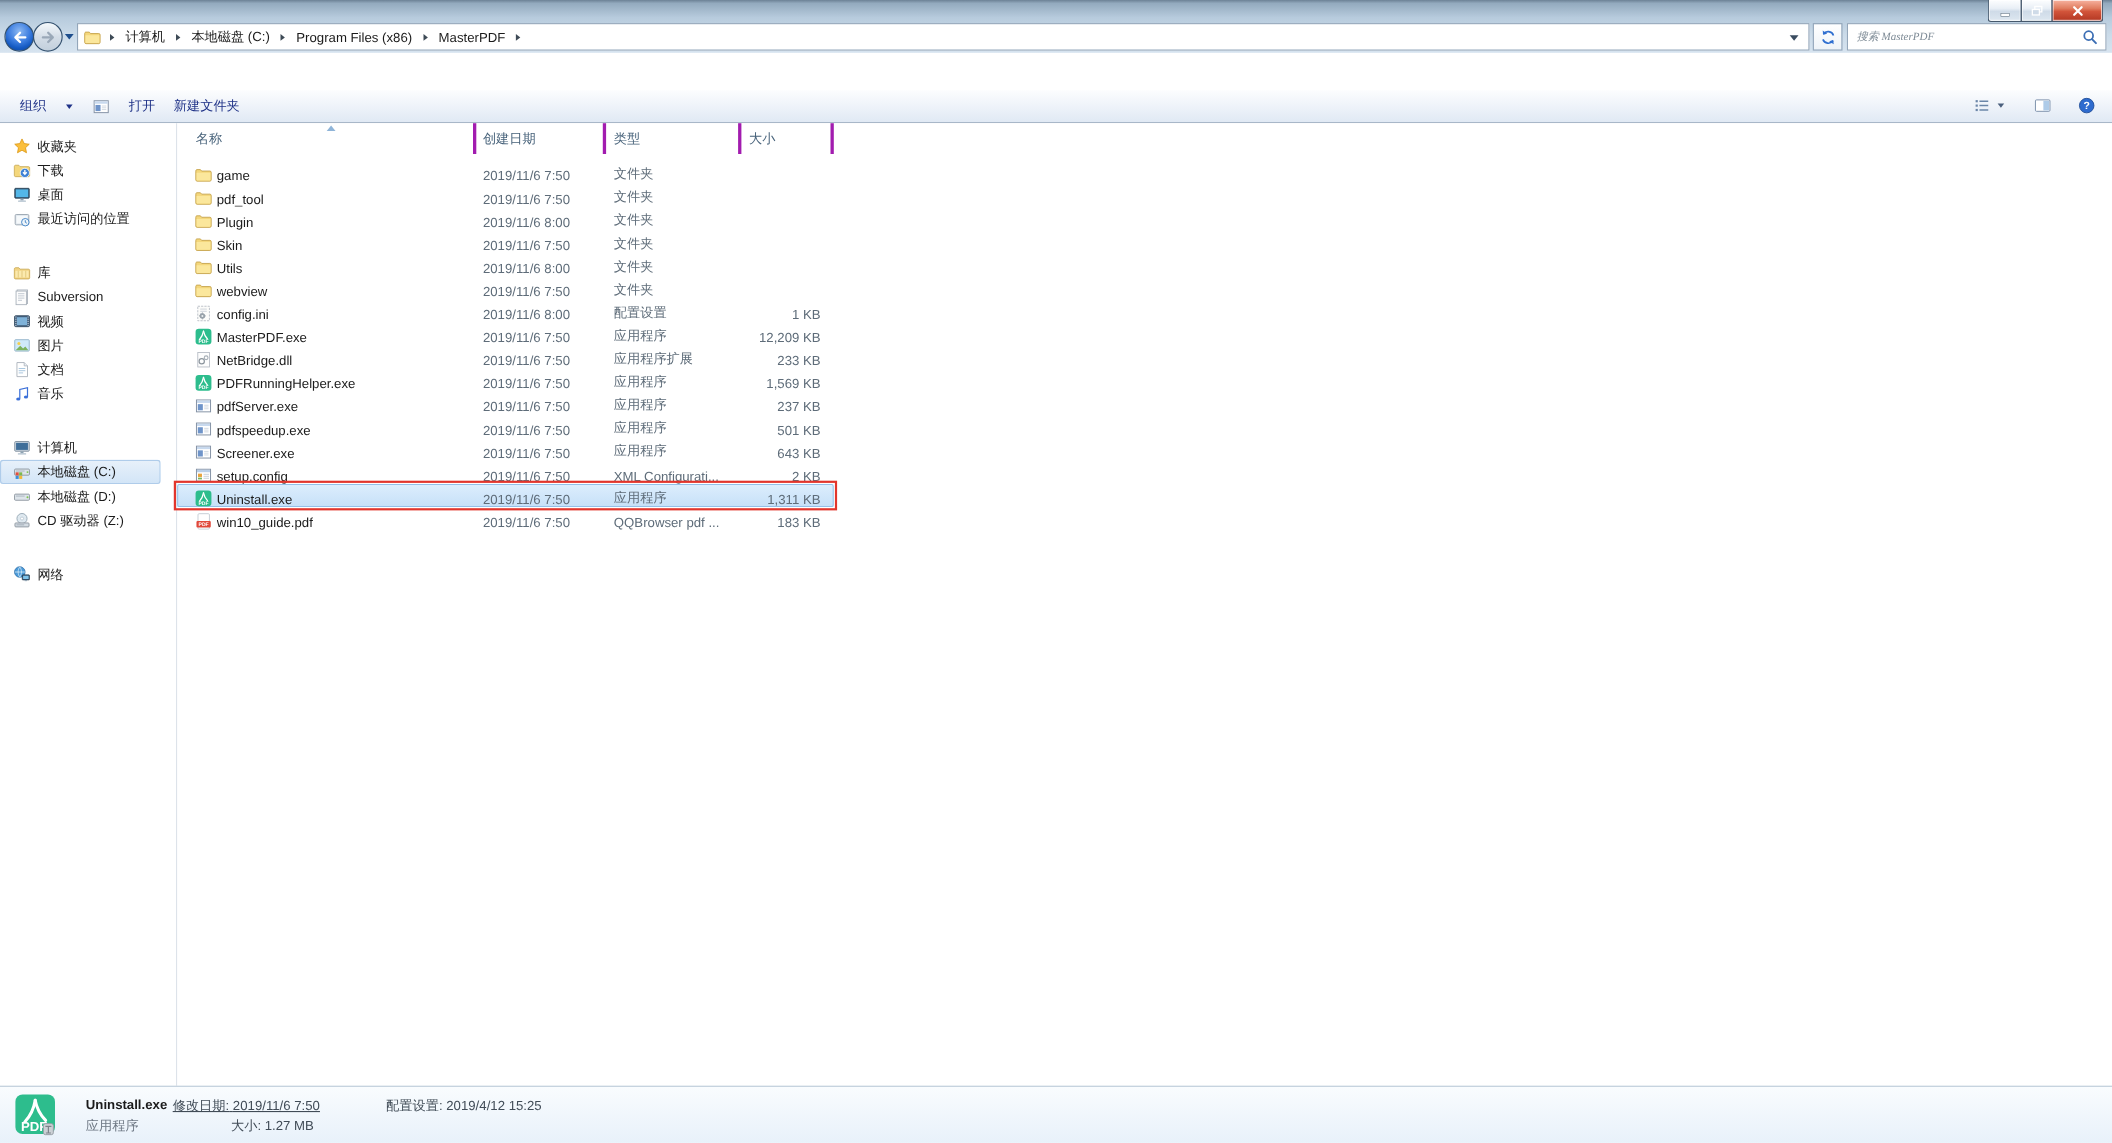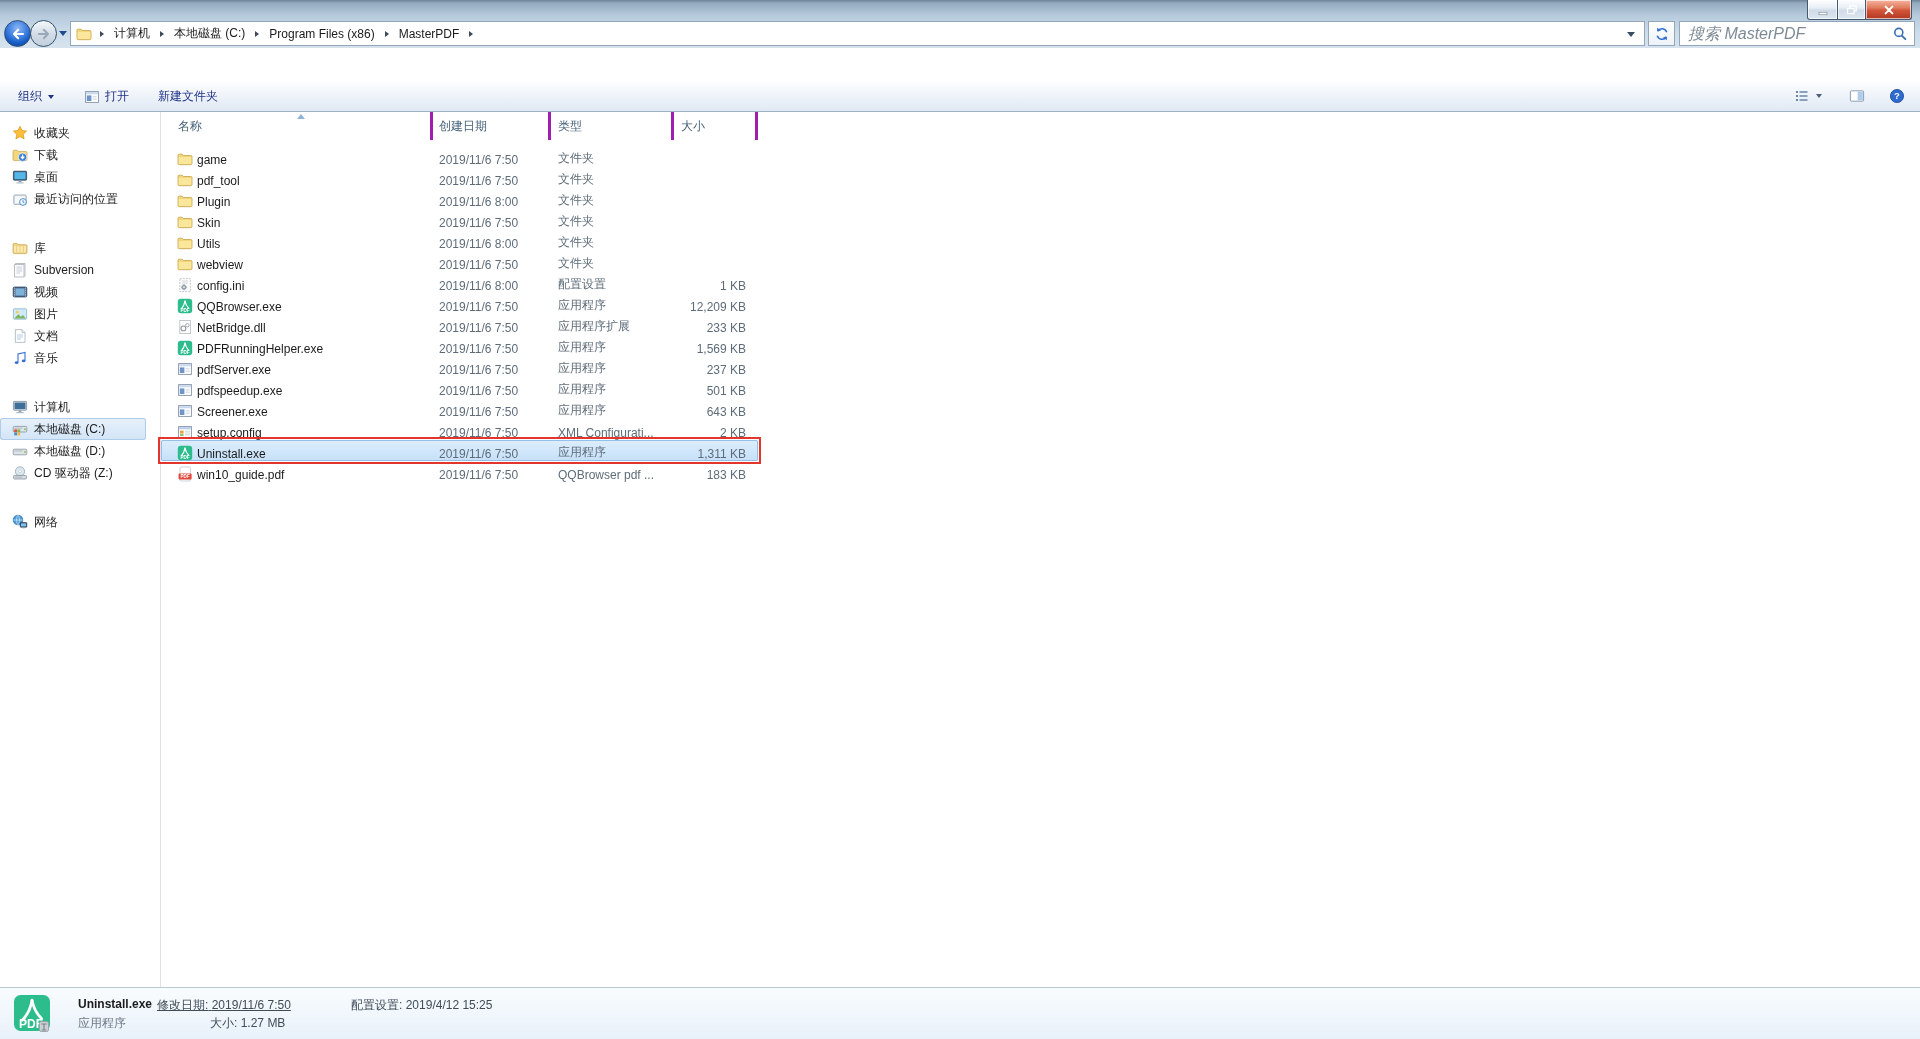--- a/index.html
+++ b/index.html
@@ -32,33 +32,33 @@
   .crumbs{display:flex;align-items:center;height:100%;}
   .crumb{padding:0 2px;cursor:default;white-space:nowrap;}
   .crumb-arrow{width:0;height:0;border-left:4px solid #3e4a56;border-top:3.5px solid transparent;border-bottom:3.5px solid transparent;margin:0 8px;}
   .addr-caret{position:absolute;right:9px;top:10px;width:0;height:0;border-left:4px solid transparent;border-right:4px solid transparent;border-top:5px solid #3a4c60;}
 
   .refresh-btn{position:absolute;left:1648px;top:21px;width:27px;height:25px;background:linear-gradient(180deg,#fff,#eef3f8);
     border:1px solid #93a6ba;box-sizing:border-box;display:flex;align-items:center;justify-content:center;}
   .refresh-btn svg{width:15px;height:15px;}
   .searchbox{position:absolute;left:1679px;top:21px;width:236px;height:25px;background:#fff;border:1px solid #93a6ba;box-sizing:border-box;
     display:flex;align-items:center;padding:0 6px;}
-  .searchbox input{flex:1;border:none;outline:none;background:transparent;font-size:16px;font-family:Liberation Sans, sans-serif;color:#1b1b1b;min-width:0;}
+  .searchbox input{flex:1;border:none;outline:none;background:transparent;font-size:10px;font-family:Liberation Serif, serif;color:#1b1b1b;min-width:0;}
   .searchbox input::placeholder{color:#7e8b96;font-style:italic;}
   .searchbox svg{width:15px;height:15px;flex:0 0 auto;}
 
   
   .menubar{position:absolute;left:0;top:48px;width:100%;height:34px;background:linear-gradient(180deg,#f6f9fc,#e6edf5);
     display:flex;align-items:center;padding-left:10px;box-sizing:border-box;}
   .menu-item{padding:3px 9px;margin-right:8px;color:#111;}
 
   
   .toolbar{position:absolute;left:0;top:82px;width:100%;height:30px;background:linear-gradient(180deg,#fcfdfe,#edf2f9 55%,#e0e9f4);
     border-bottom:1px solid #9fb0c2;box-sizing:border-box;}
-  .tb-btn{position:absolute;top:4px;height:21px;display:flex;align-items:center;color:#1f3287;padding:0 8px;}
+  .tb-btn{position:absolute;top:4px;height:21px;display:flex;align-items:center;color:#1f3287;padding:0 8px;gap:12px;}
   .tb-caret{width:0;height:0;border-left:3.5px solid transparent;border-right:3.5px solid transparent;border-top:4px solid #1f3287;margin-left:6px;}
   .tb-btn .icon{margin-right:5px;}
   .tb-icon-btn{position:absolute;top:6px;display:flex;align-items:center;}
   .icon{display:inline-block;width:16px;height:16px;line-height:0;}
   .icon svg{width:100%;height:100%;display:block;}
 
   
   .main{position:absolute;left:0;top:112px;width:100%;height:875px;background:#fff;}
   .navsep{position:absolute;left:160px;top:0;bottom:0;width:1px;background:#dde3ea;}
 
@@ -510,21 +510,21 @@
           </div>
           <div class="frow">
             <span class="icon">
               <svg viewBox="0 0 16 16">
                 <rect x=".8" y=".8" width="14.4" height="14.4" rx="3" fill="#2dbd8d"></rect>
                 <path d="M8 3.1C7.5 6 6.3 8.6 4.4 10.6" stroke="#fff" stroke-width="1.2" fill="none" stroke-linecap="round"></path>
                 <path d="M8 3.1c.5 2.6 1.8 5.2 3.6 7" stroke="#fff" stroke-width="1.2" fill="none" stroke-linecap="round"></path>
                 <text x="8" y="14" text-anchor="middle" font-size="4.6" font-weight="bold" fill="#fff" font-family="Liberation Sans,sans-serif">PDF</text>
               </svg>
             </span>
-            <span class="fname">QQBrowser.exe</span>
+            <span class="fname">MasterPDF.exe</span>
             <span class="fdate">2019/11/6 7:50</span>
             <span class="ftype">应用程序</span>
             <span class="fsize">12,209 KB</span>
           </div>
           <div class="frow">
             <span class="icon">
               <svg viewBox="0 0 16 16">
                 <rect x="2.8" y="1.4" width="10.6" height="13.2" fill="#fdfdfd" stroke="#b6bcc4" stroke-width=".8"></rect>
                 <circle cx="6.4" cy="9.4" r="2.4" fill="none" stroke="#8d969e" stroke-width="1.1"></circle>
                 <circle cx="10.4" cy="6.2" r="1.7" fill="none" stroke="#a6aeb6" stroke-width="1"></circle>

